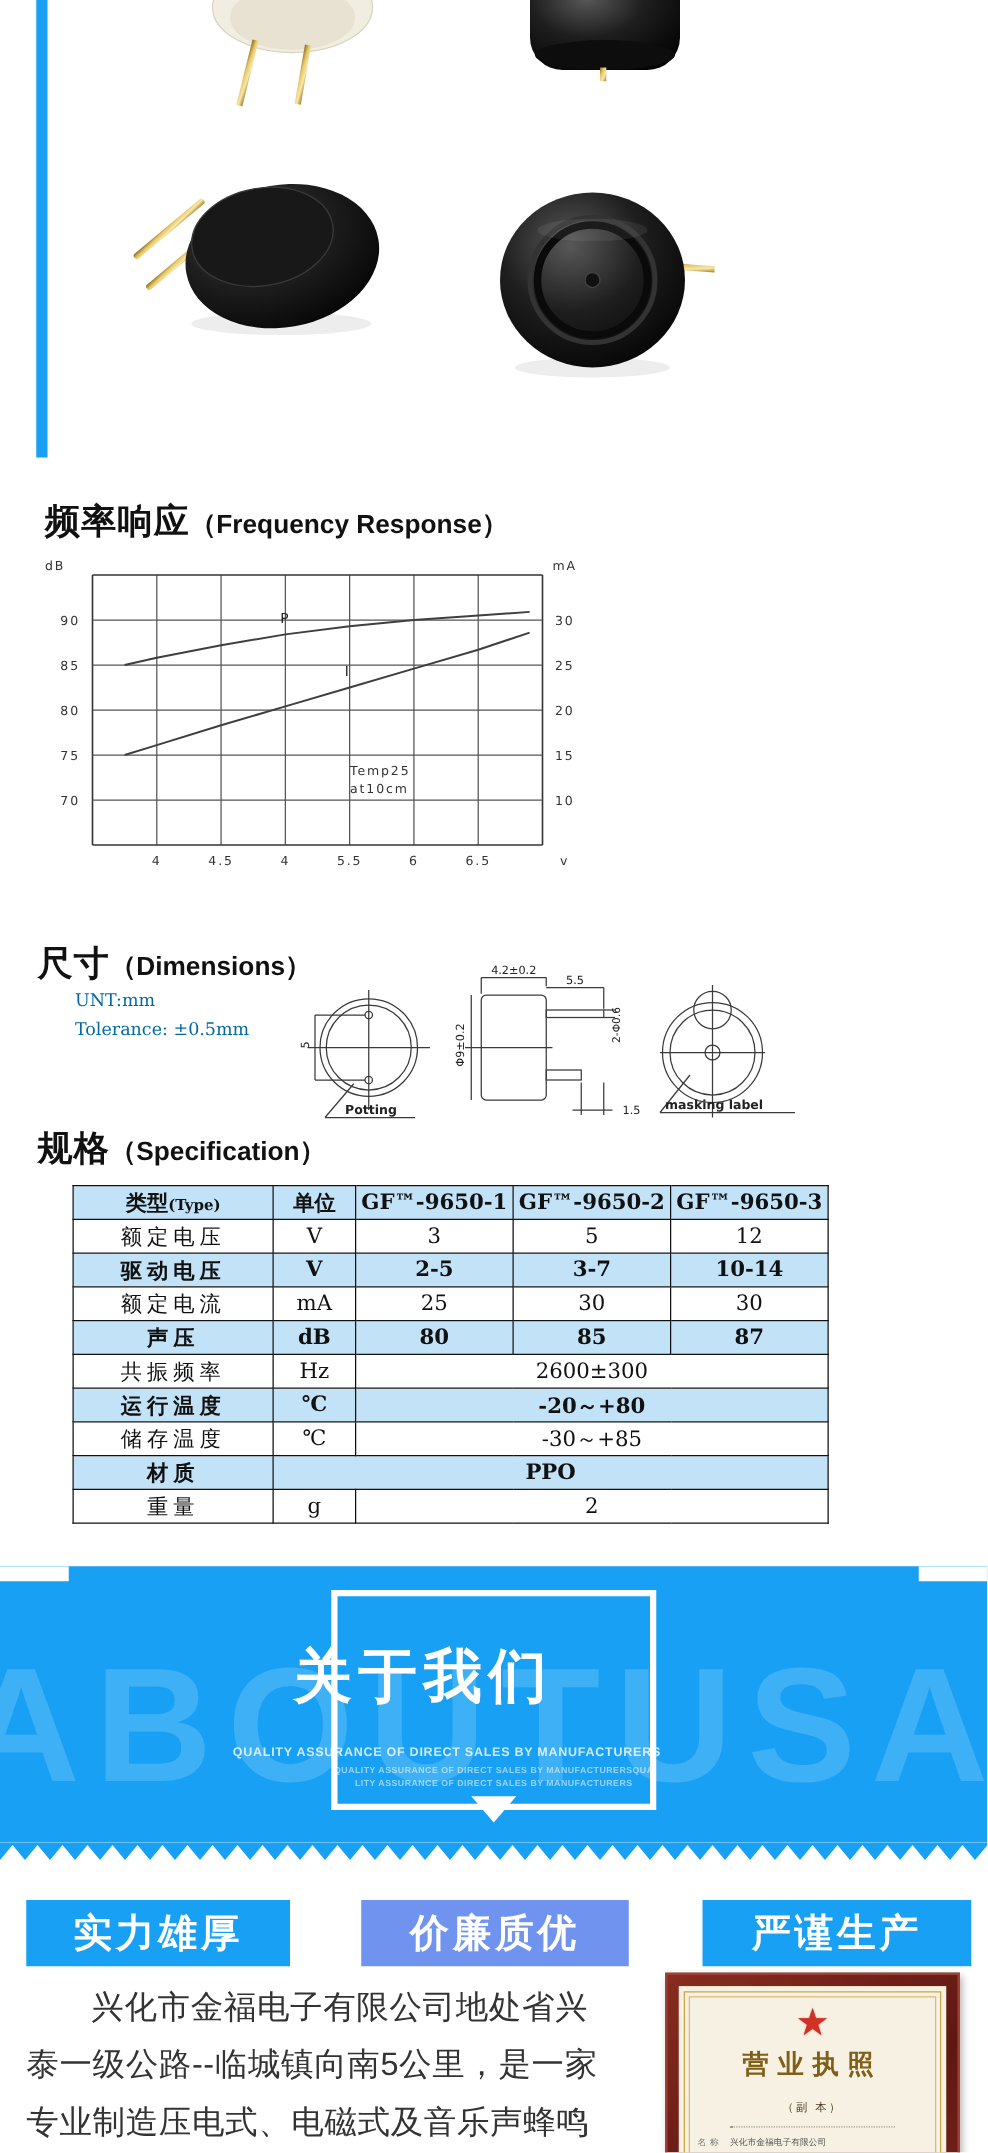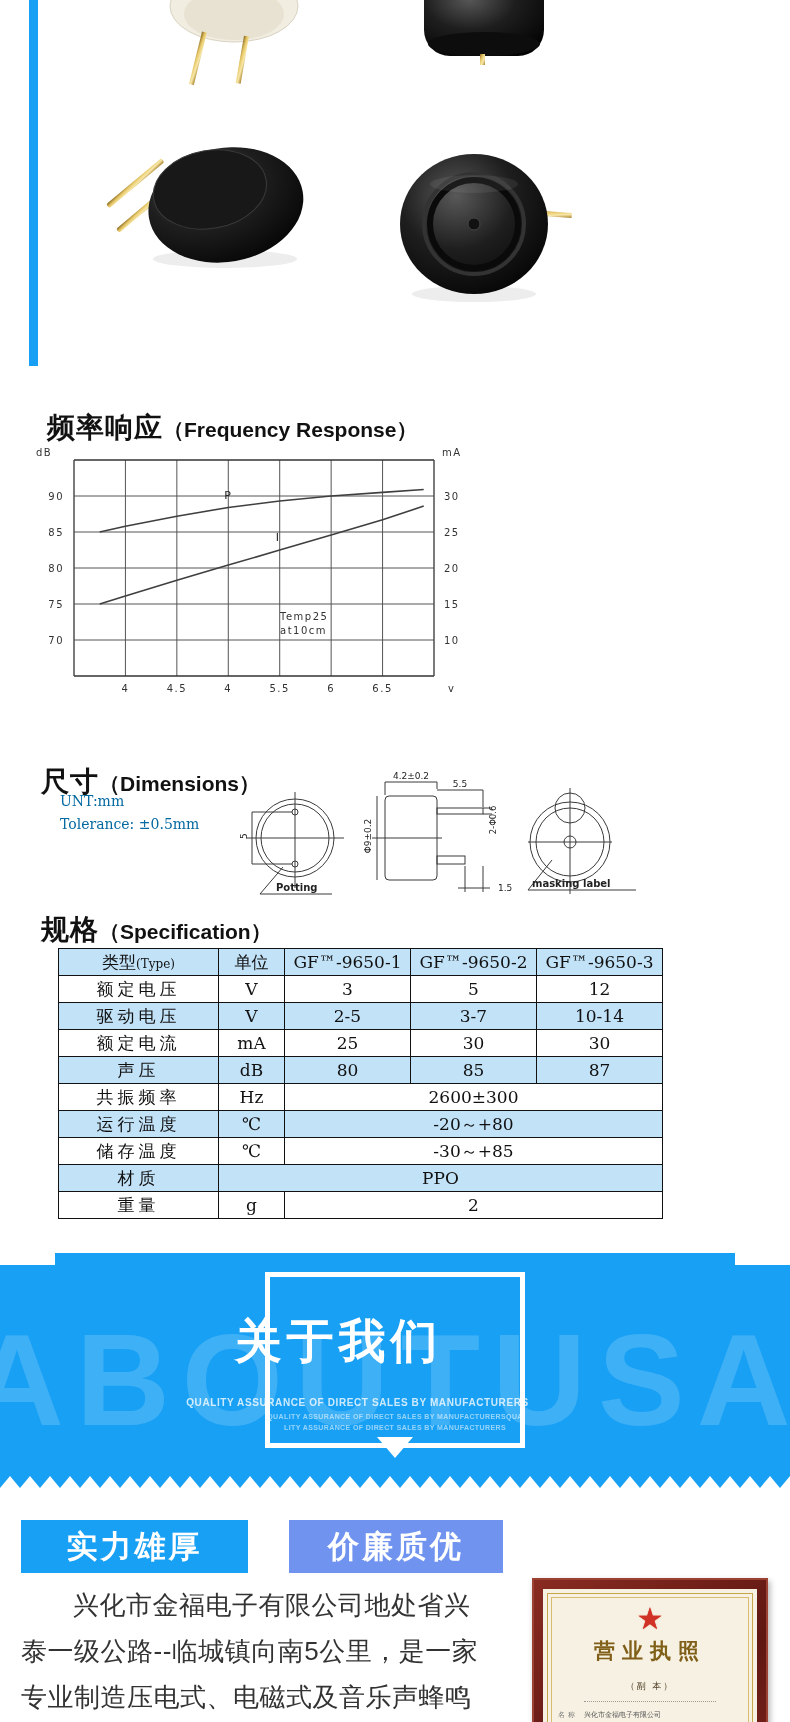--- a/index.html
+++ b/index.html
@@ -4,21 +4,21 @@
 <style>
   html,body{margin:0;padding:0;background:#fff;}
   .page{position:relative;width:790px;height:1722px;overflow:hidden;background:#fff;
         font-family:"Liberation Sans",sans-serif;}
 
   
   .photos{position:absolute;left:0;top:0;width:790px;height:368px;background:#fff;}
   .photo-accent{position:absolute;left:29px;top:0;width:9px;height:366px;background:var(--blue);}
 
   
-  .sec-heading{position:absolute;margin:11px;color:#111;white-space:nowrap;}
+  .sec-heading{position:absolute;margin:0;color:#111;white-space:nowrap;}
   .sec-heading .zh{font-size:28px;font-weight:bold;letter-spacing:1px;}
   .sec-heading .en{font-size:21px;font-weight:bold;}
 
   
   .chart-wrap{position:absolute;left:28px;top:444px;}
   #freq-chart .grid{stroke:#555;stroke-width:1;}
   #freq-chart .frame{stroke:#333;stroke-width:1.3;}
   #freq-chart .tick{font-family:"DejaVu Sans",sans-serif;font-size:10px;fill:#333;letter-spacing:1.5px;}
   #freq-chart .curve{fill:none;stroke:#3f3f3f;stroke-width:1.6;}
   #freq-chart .series-label{font-family:"DejaVu Sans",sans-serif;font-size:11px;fill:#222;}
@@ -27,21 +27,21 @@
   .dim-notes{position:absolute;left:60px;top:790px;font-family:"DejaVu Serif",serif;font-size:14px;color:#0369a1;line-height:23px;}
   .dims-svg{position:absolute;left:180px;top:768px;}
   .dims-svg line,.dims-svg circle,.dims-svg rect,.dims-svg path{stroke:#3a3a3a;stroke-width:1;fill:none;}
   .dims-svg text{font-family:"DejaVu Sans",sans-serif;font-size:9px;fill:#222;stroke:none;}
   .dims-svg .callout{font-weight:bold;font-size:10px;}
 
   
   .spec-table{position:absolute;left:58px;top:948px;border-collapse:collapse;
               font-family:"DejaVu Serif",serif;font-size:17px;color:#111;table-layout:fixed;}
   .spec-table td,.spec-table th{border:1.5px solid #111;text-align:center;height:26px;padding:0 2px;font-weight:normal;overflow:hidden;white-space:nowrap;}
-  .spec-table tr.blue td,.spec-table tr.blue th{background:var(--tblblue);}
+  .spec-table tr.blue td,.spec-table tr.blue th{background:var(--tblblue);font-weight:bold;}
   .spec-table .label-col{letter-spacing:4px;margin-top:10px;}
   .spec-table .small{font-size:12px;letter-spacing:0;}
 
   
   :root{--blue:#18A0F5;--tblblue:#C2E2F8;--peri:#6F93EF;}
   .about{position:absolute;left:0;top:1253px;width:790px;height:221px;background:var(--blue);overflow:hidden;}
   .notch{position:absolute;top:0;width:55px;height:12px;background:#fff;}
   .notch.left{left:0;} .notch.right{right:0;}
   .watermark{position:absolute;left:-30px;top:60px;width:850px;height:135px;line-height:135px;
              font-size:130px;font-weight:bold;color:rgba(255,255,255,0.17);
@@ -59,21 +59,21 @@
   .about-sub3{position:absolute;left:0;width:790px;top:171px;text-align:center;
               color:rgba(255,255,255,0.55);font-size:7px;font-weight:bold;letter-spacing:.4px;}
   .arrow-gap{position:absolute;left:50%;transform:translateX(-50%);top:178px;width:64px;height:8px;background:var(--blue);}
   .down-arrow{position:absolute;left:50%;transform:translateX(-50%);top:184px;width:0;height:0;
               border-left:18px solid transparent;border-right:18px solid transparent;border-top:21px solid #fff;}
   .zigzag-svg{position:absolute;left:0;top:1474px;display:block;}
 
   
   .banner{position:absolute;top:1520px;height:53px;color:#fff;font-size:31px;font-weight:bold;
           letter-spacing:3px;text-align:center;line-height:53px;}
-  .banner.b1{left:21px;width:227px;background:var(--blue);}
+  .banner.b1{left:21px;width:211px;background:var(--blue);}
   .banner.b2{left:289px;width:214px;background:var(--peri);}
   .banner.b3{left:562px;width:215px;background:var(--blue);}
   .company-desc{position:absolute;left:21px;top:1582px;width:468px;font-size:26px;color:#333;
                 line-height:46px;text-indent:2em;letter-spacing:.5px;}
 
   
   .license{position:absolute;left:532px;top:1578px;width:236px;height:200px;
            background:linear-gradient(145deg,#8a2c22,#5f1712 60%,#7a241c);
            box-shadow:inset 0 0 0 2px #9c4234, 2px 3px 6px rgba(0,0,0,.3);padding:11px;box-sizing:border-box;}
   .license-paper{position:relative;width:100%;height:100%;background:#f6f1e2;
@@ -339,20 +339,21 @@
     <div class="about-sub3">LITY ASSURANCE OF DIRECT SALES BY MANUFACTURERS</div>
     <div class="arrow-gap"></div>
     <div class="down-arrow"></div>
   </div>
   <svg class="zigzag-svg" width="790" height="16" viewBox="0 0 790 16">
     <path id="zigzag-path" fill="#18A0F5" stroke="none" d="M0 0 H790 V2 L780 14 L770 2 L760 14 L750 2 L740 14 L730 2 L720 14 L710 2 L700 14 L690 2 L680 14 L670 2 L660 14 L650 2 L640 14 L630 2 L620 14 L610 2 L600 14 L590 2 L580 14 L570 2 L560 14 L550 2 L540 14 L530 2 L520 14 L510 2 L500 14 L490 2 L480 14 L470 2 L460 14 L450 2 L440 14 L430 2 L420 14 L410 2 L400 14 L390 2 L380 14 L370 2 L360 14 L350 2 L340 14 L330 2 L320 14 L310 2 L300 14 L290 2 L280 14 L270 2 L260 14 L250 2 L240 14 L230 2 L220 14 L210 2 L200 14 L190 2 L180 14 L170 2 L160 14 L150 2 L140 14 L130 2 L120 14 L110 2 L100 14 L90 2 L80 14 L70 2 L60 14 L50 2 L40 14 L30 2 L20 14 L10 2 L0 14 L-10 2 Z"></path>
   </svg>
 
   <div class="banner b1">实力雄厚</div>
   <div class="banner b2">价廉质优</div>
+  <div class="banner b3">严谨生产</div>
 
   <div class="company-desc">兴化市金福电子有限公司地处省兴泰一级公路--临城镇向南5公里，是一家专业制造压电式、电磁式及音乐声蜂鸣器的公司。</div>
 
   <div class="license">
     <div class="license-paper">
       <div class="emblem">★</div>
       <div class="license-title">营业执照</div>
       <div class="license-sub">（副 本）</div>
       <div class="reg-line"></div>
       <div class="license-fields">

